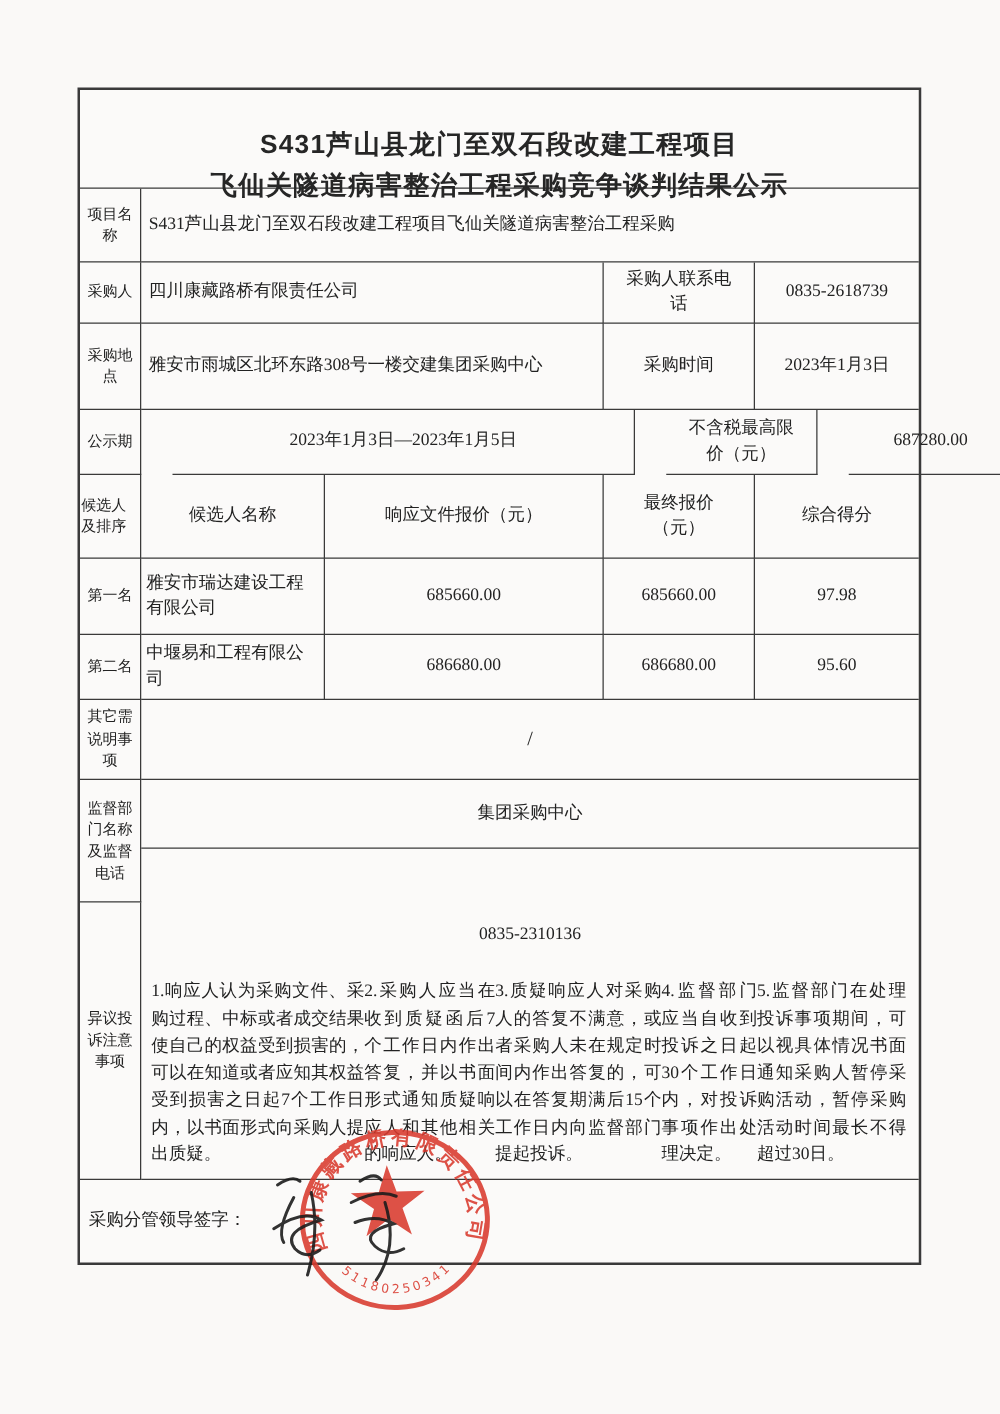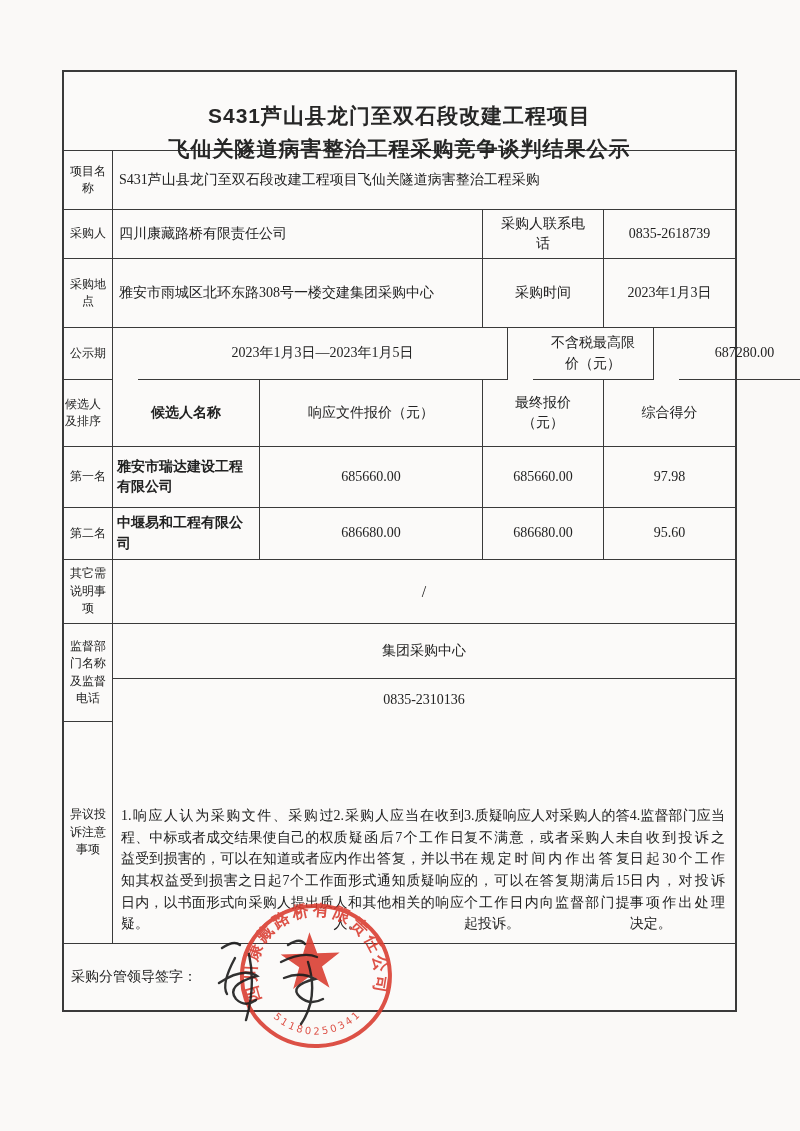--- a/index.html
+++ b/index.html
@@ -35,21 +35,21 @@
     letter-spacing:0px;
     justify-content:center;
   }
   .left{justify-content:flex-start;text-align:left;}
   
   .cw-label{width:49px;flex:none;}
   .cw-wide{width:622px;flex:none;}
   .cw-mid{width:370px;flex:none;}
   .cw-l2{width:121px;flex:none;padding:2px 12px;}
   .cw-v2{width:131px;flex:none;text-align:right;}
-  .cw-name{width:147px;flex:none;padding:2px 4px;font-weight:bold;}
+  .cw-name{width:147px;flex:none;padding:2px 4px;}
   .cw-p1{width:223px;flex:none;}
   
   .r-title{height:79px;}
   .r-project{height:59px;}
   .r-purchaser{height:49px;}
   .r-location{height:69px;}
   .r-publicity{height:52px;gap:25px;}
   .r-cand-head{height:67px;}
   .r-cand1{height:61px;}
   .r-cand2{height:52px;}
@@ -57,21 +57,21 @@
   .r-superv{height:98px;}
   .r-objection{height:222px;}
   .r-sign{height:66px;}
   .title-cell{
     width:671px;flex:none;flex-direction:column;
     font-family:"Liberation Sans","DejaVu Sans",sans-serif;
     font-weight:700;font-size:21px;line-height:1.55;letter-spacing:1px;
     color:#262626;
     margin-top:44px;
   }
-  .sup-stack{width:622px;flex:none;display:flex;flex-direction:column;}
+  .sup-stack{width:622px;flex:none;display:flex;flex-direction:column;gap:48px;}
   .sup-stack .cell{width:100%;border-right:none;}
   .sup-top{height:55px;flex:none;}
   .sup-bottom{height:42px;flex:none;border-bottom:none !important;}
   .obj-cell{
     width:622px;flex:none;
     flex-direction:row;align-items:flex-end;justify-content:center;
     text-align:left;padding:8px 10px 8px 8px;
   }
   .obj-line{font-size:14px;line-height:1.55;text-align:justify;}
   .sign-cell{
@@ -158,20 +158,21 @@
     </div>
   </div>
 
   <div class="row r-objection">
     <div class="cell label cw-label">异议投诉注意事项</div>
     <div class="cell obj-cell">
       <div class="obj-line">1.响应人认为采购文件、采购过程、中标或者成交结果使自己的权益受到损害的，可以在知道或者应知其权益受到损害之日起7个工作日内，以书面形式向采购人提出质疑。</div>
       <div class="obj-line">2.采购人应当在收到质疑函后7个工作日内作出答复，并以书面形式通知质疑响应人和其他相关的响应人。</div>
       <div class="obj-line">3.质疑响应人对采购人的答复不满意，或者采购人未在规定时间内作出答复的，可以在答复期满后15个工作日内向监督部门提起投诉。</div>
       <div class="obj-line">4.监督部门应当自收到投诉之日起30个工作日内，对投诉事项作出处理决定。</div>
+      <div class="obj-line">5.监督部门在处理投诉事项期间，可以视具体情况书面通知采购人暂停采购活动，暂停采购活动时间最长不得超过30日。</div>
     </div>
   </div>
 
   <div class="row r-sign">
     <div class="cell sign-cell">采购分管领导签字：</div>
   </div>
 
 </div>
 
 <svg class="stamp" viewBox="0 0 156 150">

